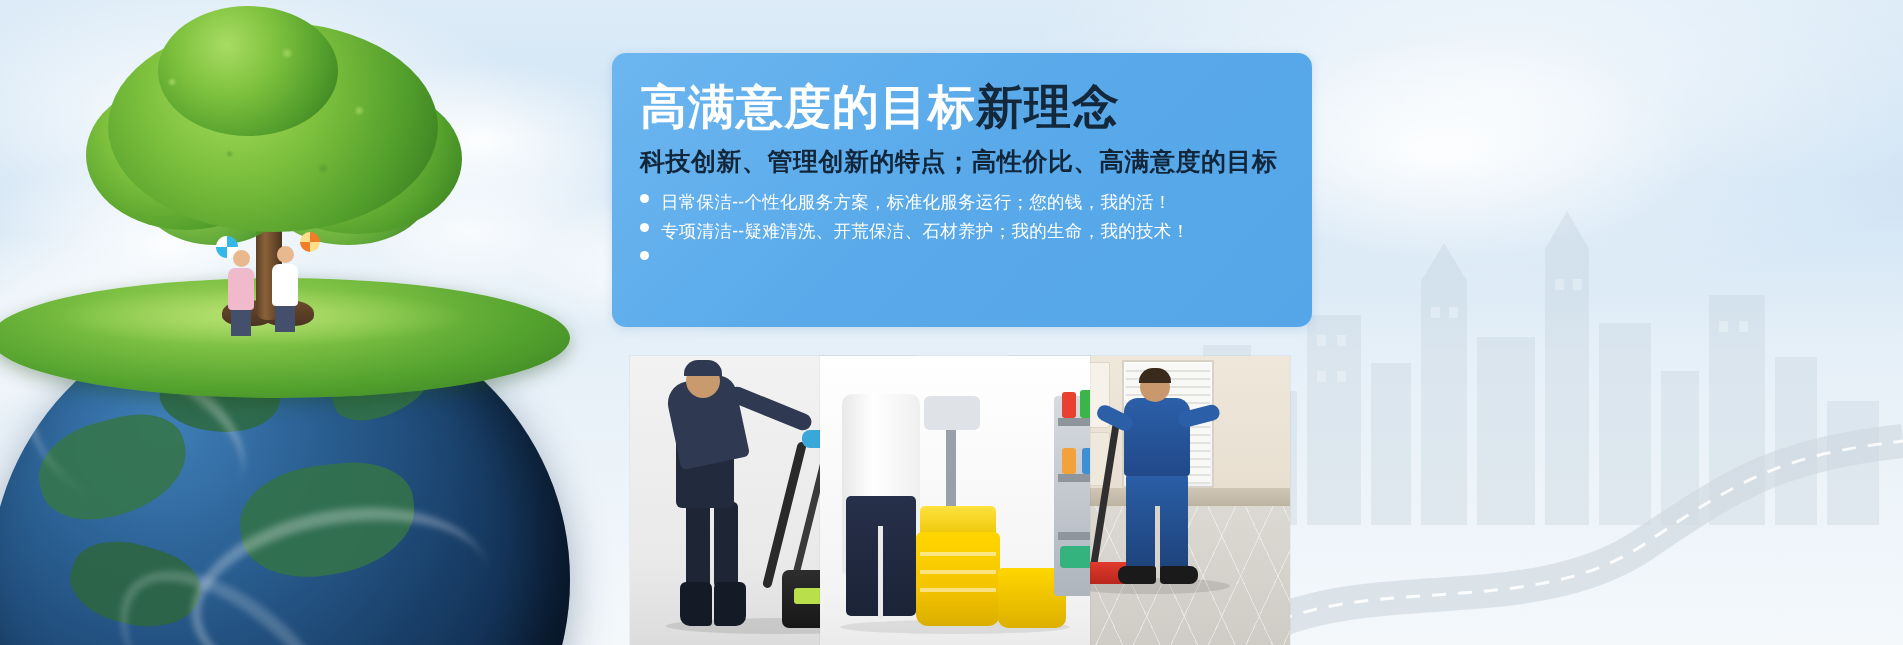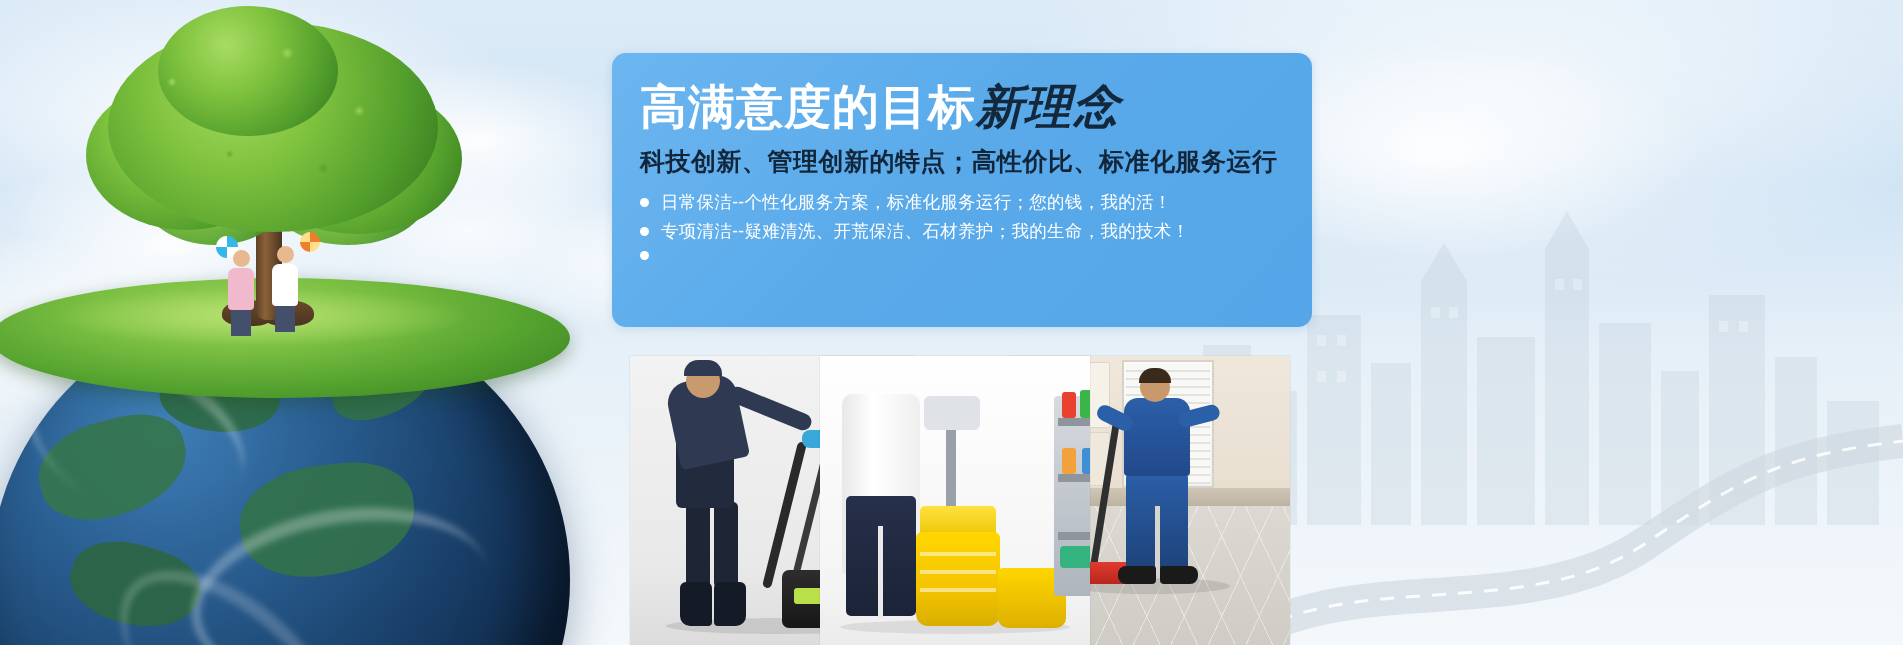--- a/index.html
+++ b/index.html
@@ -143,31 +143,31 @@
     background:linear-gradient(135deg, #6cb6f0 0%, #5aaaea 45%, #54a6e8 100%);
     border-radius:14px;
     box-shadow:0 2px 10px rgba(60,120,180,.18);
     padding:30px 0 0 28px;
   }
   .headline {
     font-size:47px; font-weight:700; line-height:1.0;
     letter-spacing:1px; white-space:nowrap;
   }
   .hl-white { color:#ffffff; }
-  .hl-dark  { color:#14283c;font-style:italic; }
+  .hl-dark  { color:#14283c; }
 
   .subtitle {
     margin-top:15px;
     font-size:25px; font-weight:700; color:#11263a;
     letter-spacing:.5px; white-space:nowrap;
   }
 
   .bullets { margin-top:16px; list-style:none; }
   .bullets li {
-    display:flex; align-items:center;
+    display:flex; align-items:flex-start;
     color:#ffffff; font-size:17.5px; font-weight:500;
     line-height:1.0; margin-bottom:11px; white-space:nowrap;
     letter-spacing:.3px;
   }
   .dot {
     width:9px; height:9px; border-radius:50%;
     background:#ffffff; margin-right:12px; flex:0 0 auto;
   }
 
   
@@ -343,21 +343,21 @@
       <div class="head"></div>
         <div class="body"></div>
         <div class="legs"></div>
     </div>
   </div>
 
   <div class="card">
 
     <div class="headline"><span class="hl-white">高满意度的目标</span><span class="hl-dark">新理念</span></div>
 
-    <div class="subtitle">科技创新、管理创新的特点；高性价比、标准化服务运行</div>
+    <div class="subtitle">科技创新、管理创新的特点；高性价比、高满意度的目标</div>
 
     <ul class="bullets">
       <li>
         <span class="dot"></span>
         <span>日常保洁--个性化服务方案，标准化服务运行；您的钱，我的活！</span>
       </li>
       <li>
         <span class="dot"></span>
         <span>专项清洁--疑难清洗、开荒保洁、石材养护；我的生命，我的技术！</span>
       </li>

